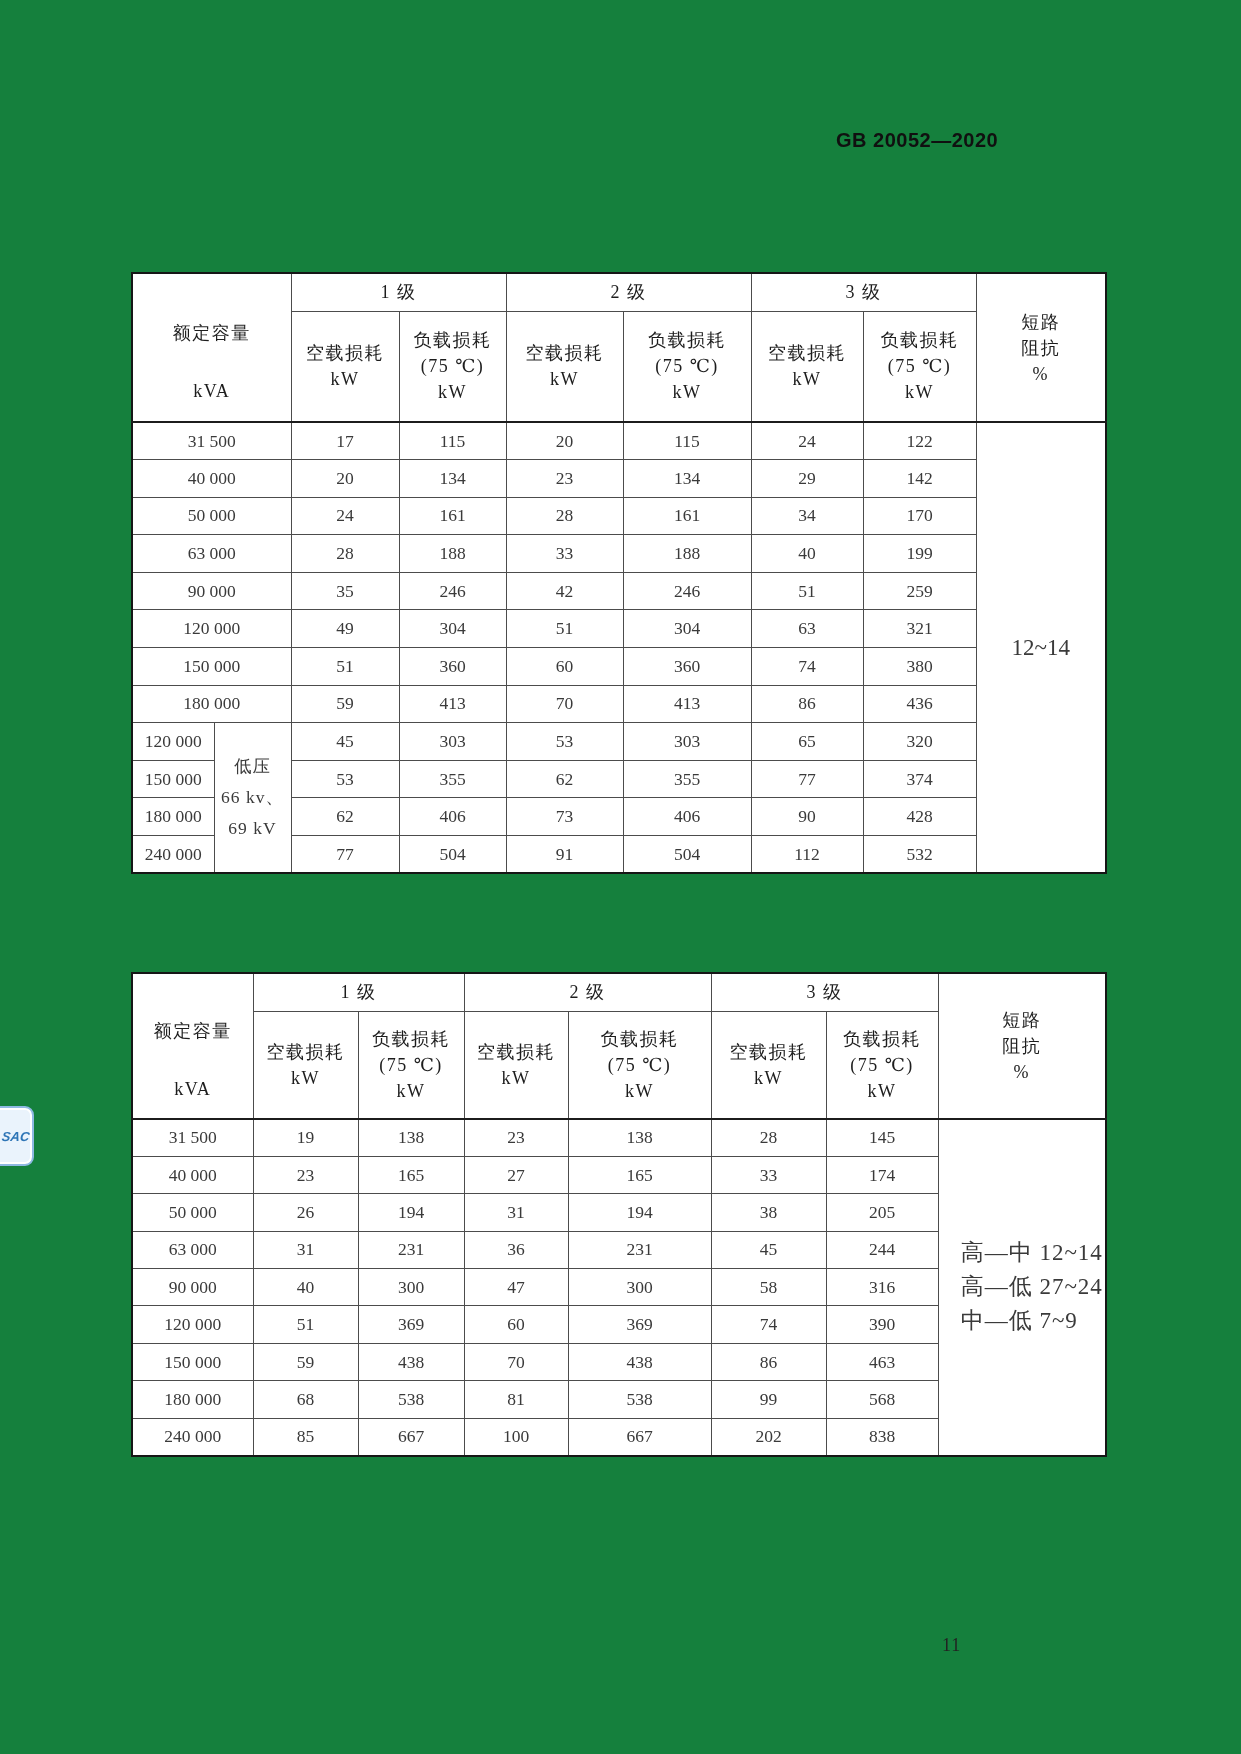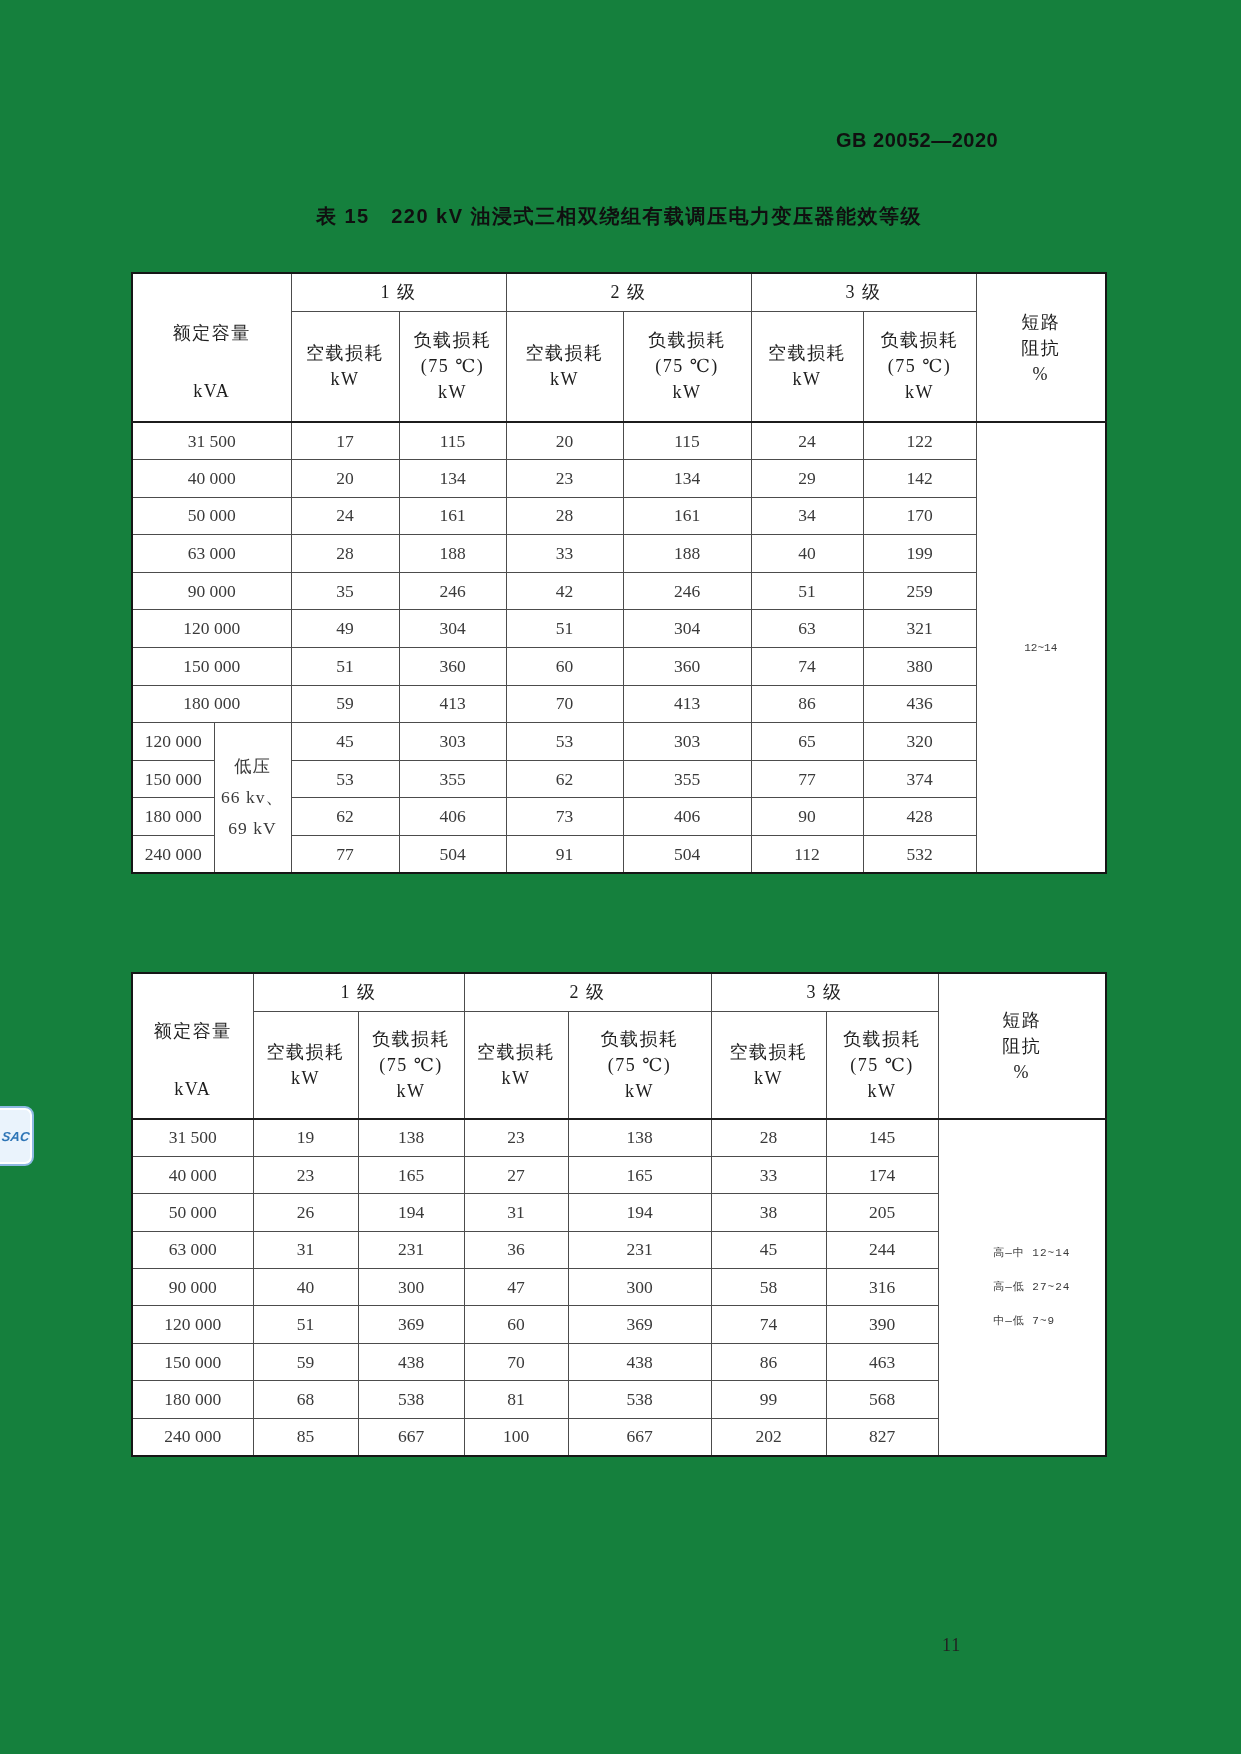--- a/index.html
+++ b/index.html
@@ -37,21 +37,21 @@
   tr.ra { height:38px; }
   #table15 tr.rb { height:111px; }
   #table16 tr.rb { height:108px; }
   #table15 tbody tr { height:37.6px; }
   #table16 tbody tr { height:37.4px; }
   .rb td, td.caphead, td.imphead { border-bottom:2.4px solid #1c1c1c; }
   .hl { display:block; line-height:26px; }
   td.caphead .hl { line-height:30px;margin-top:28px; }
   td.lv { letter-spacing:1px; color:#3a3a3a; }
   td.lv .hl { line-height:31px; }
-  td.impbody { font-size:11px;font-family:Liberation Mono, monospace; }
+  td.impbody { font-size:23px; }
   .implines { display:inline-block; text-align:left; }
   .implines .hl { line-height:34px; letter-spacing:1px; white-space:nowrap;margin-left:20px; }
   .page-number {
     position:absolute; left:942px; top:1635px;
     font-size:18px; color:#222; letter-spacing:1px;
   }
   .sac-badge {
     position:absolute; left:-12px; top:1106px; width:42px; height:56px;
     background:#eaf3fc; border:2px solid #8fb9e2; border-radius:9px;
     display:flex; align-items:center; justify-content:flex-end;
@@ -63,21 +63,20 @@
     transform:skewX(-8deg); padding-right:3px;
   }
 </style>
 </head>
 <body>
 
 <div class="page">
 
   <div class="doc-number">GB 20052—2020</div>
 
-  <div class="tbl-title t15title">表 15　220 kV 油浸式三相双绕组有载调压电力变压器能效等级</div>
 
   <table class="gbtable" id="table15">
     <colgroup>
       <col style="width:82px">
         <col style="width:77px">
       <col style="width:108px">
         <col style="width:107px">
       <col style="width:117px">
         <col style="width:128px">
       <col style="width:112px">
@@ -378,21 +377,21 @@
           <td>99</td>
           <td>568</td>
         </tr>
         <tr>
           <td class="cap">240 000</td>
           <td>85</td>
           <td>667</td>
           <td>100</td>
           <td>667</td>
           <td>202</td>
-          <td>827</td>
+          <td>838</td>
         </tr>
       </tbody>
   </table>
 
   <div class="page-number">11</div>
 
   <div class="sac-badge">
     <span>SAC</span>
   </div>
 

